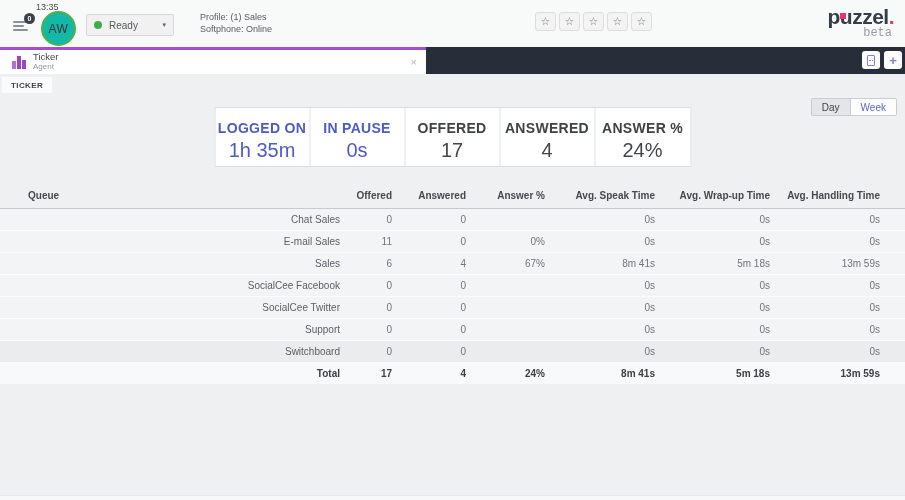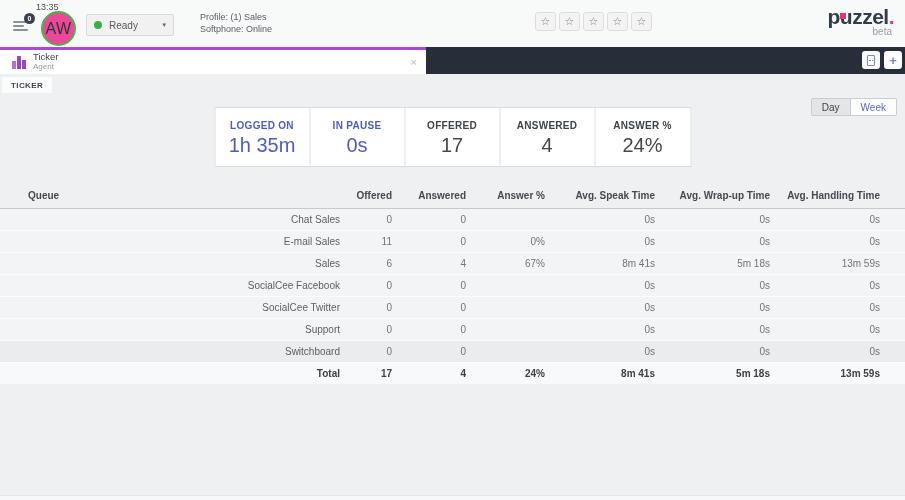--- a/index.html
+++ b/index.html
@@ -12,37 +12,37 @@
 
   
   .header { position:relative; height:47px; background:#f8f9f9; }
   .clock { position:absolute; left:36px; top:2px; font-size:9px; color:#4a4d52; }
   .hamburger { position:absolute; left:13px; top:21px; width:16px; height:12px; cursor:pointer; }
   .hamburger .bar { height:2px; background:#8d9095; margin-bottom:2px; border-radius:1px; }
   .hamburger .bar.b1 { width:15px; } .hamburger .bar.b2 { width:11px; } .hamburger .bar.b3 { width:15px; }
   .menu-badge { position:absolute; left:24px; top:13px; width:11px; height:11px; border-radius:50%;
     background:#39414d; color:#fff; font-size:7px; font-weight:bold; text-align:center; line-height:11px; }
   .avatar { position:absolute; left:41px; top:11px; width:35px; height:35px; border-radius:50%;
-    background:#ec4899; border:2px solid #4db14c; color:#2f3338; font-size:16px;
+    background:#14b8a6; border:2px solid #4db14c; color:#2f3338; font-size:12px;
     display:flex; align-items:center; justify-content:center; letter-spacing:0.5px; }
   .status-select { position:absolute; left:86px; top:14px; width:88px; height:22px;
     background:#f1f1f2; border:1px solid #d9d6df; border-radius:2px;
     display:flex; align-items:center; padding:0 7px; cursor:pointer; }
   .status-dot { width:8px; height:8px; border-radius:50%; background:#3fae49; margin-right:7px; flex:none; }
   .status-label { font-size:10px; color:#55585d; flex:1; }
   .status-caret { font-size:7px; color:#5c5f64; }
   .profile-block { position:absolute; left:200px; top:12px; font-size:9px; color:#595d62; line-height:11.5px; }
   .stars { position:absolute; left:535px; top:12px; display:flex; gap:3px; }
   .star-btn { width:21px; height:19px; background:#f3f3f3; border:1px solid #dcdcdc; border-radius:3px;
     font-size:11px; color:#85878a; display:flex; align-items:center; justify-content:center; cursor:pointer; }
   .logo { position:absolute; right:11px; top:6px; text-align:right; }
   .logo-text { font-size:21px; font-weight:bold; color:#333c49; letter-spacing:-0.5px; line-height:22px; position:relative; }
   .logo-text .u-mark { position:absolute; top:7px; left:13px; width:6px; height:6px; background:#e8356d; }
   .logo-text .dot { color:#e8356d; }
-  .logo-beta { font-size:10px; color:#989ca1; margin-top:-2px; margin-right:2px; }
+  .logo-beta { font-size:12px; color:#989ca1; margin-top:-2px; margin-right:2px;font-family:Liberation Mono, monospace; }
 
   
   .darkbar { position:relative; height:27px; background:#272e39; }
   .main-tab { position:absolute; left:0; top:0; width:426px; height:27px; background:#ffffff;
     border-top:3px solid #a44ecb; display:flex; align-items:center; cursor:pointer; }
   .chart-icon { display:flex; align-items:flex-end; gap:1px; margin-left:12px; height:13px; }
   .chart-icon i { display:block; width:4px; background:#9d44c4; }
   .chart-icon i.c1 { height:8px; background:#b36fd3; } .chart-icon i.c2 { height:13px; } .chart-icon i.c3 { height:9px; }
   .tab-texts { margin-left:7px; line-height:10px; }
   .tab-title { font-size:9.5px; color:#41454b; }
@@ -62,21 +62,21 @@
   .daygroup { position:absolute; right:8px; top:24px; display:flex; }
   .day-btn { height:18px; padding:0 10px; font-size:10px; border:1px solid #c9cdd2; border-radius:2px;
     display:flex; align-items:center; cursor:pointer; }
   .day-btn.day { background:#e4e5e7; color:#3f434a; border-radius:2px 0 0 2px; }
   .day-btn.week { background:#fdfdfe; color:#5c63c8; margin-left:-1px; border-radius:0 2px 2px 0; }
 
   .stats { position:absolute; top:33px; left:50%; transform:translateX(-50%);
     display:flex; background:#ffffff; border:1px solid #d9dde1; }
   .stat { width:95px; height:58px; text-align:center; border-right:1px solid #dfe2e6; padding-top:12px; }
   .stat:last-child { border-right:none; }
-  .stat-label { font-size:10px; font-weight:bold; color:#3e4348; letter-spacing:0.3px; }
+  .stat-label { font-size:14px; font-weight:bold; color:#3e4348; letter-spacing:0.3px; }
   .stat-value { font-size:20px; color:#43474c; margin-top:3px; }
   .stat.accent .stat-label, .stat.accent .stat-value { color:#4d5cc5; }
 
   .table-wrap { position:absolute; top:112px; left:0; right:0; }
   table { width:905px; border-collapse:collapse; table-layout:fixed; font-size:10px; }
   col.c0{width:340px;} col.c1{width:52px;} col.c2{width:74px;} col.c3{width:79px;}
   col.c4{width:110px;} col.c5{width:115px;} col.c6{width:135px;}
   th { font-weight:600; color:#45494f; text-align:right; padding:4px 0 7px; border-bottom:1px solid #c6cacf; }
   th:first-child { text-align:left; padding-left:28px; }
   th:last-child, td:last-child { padding-right:25px; }

